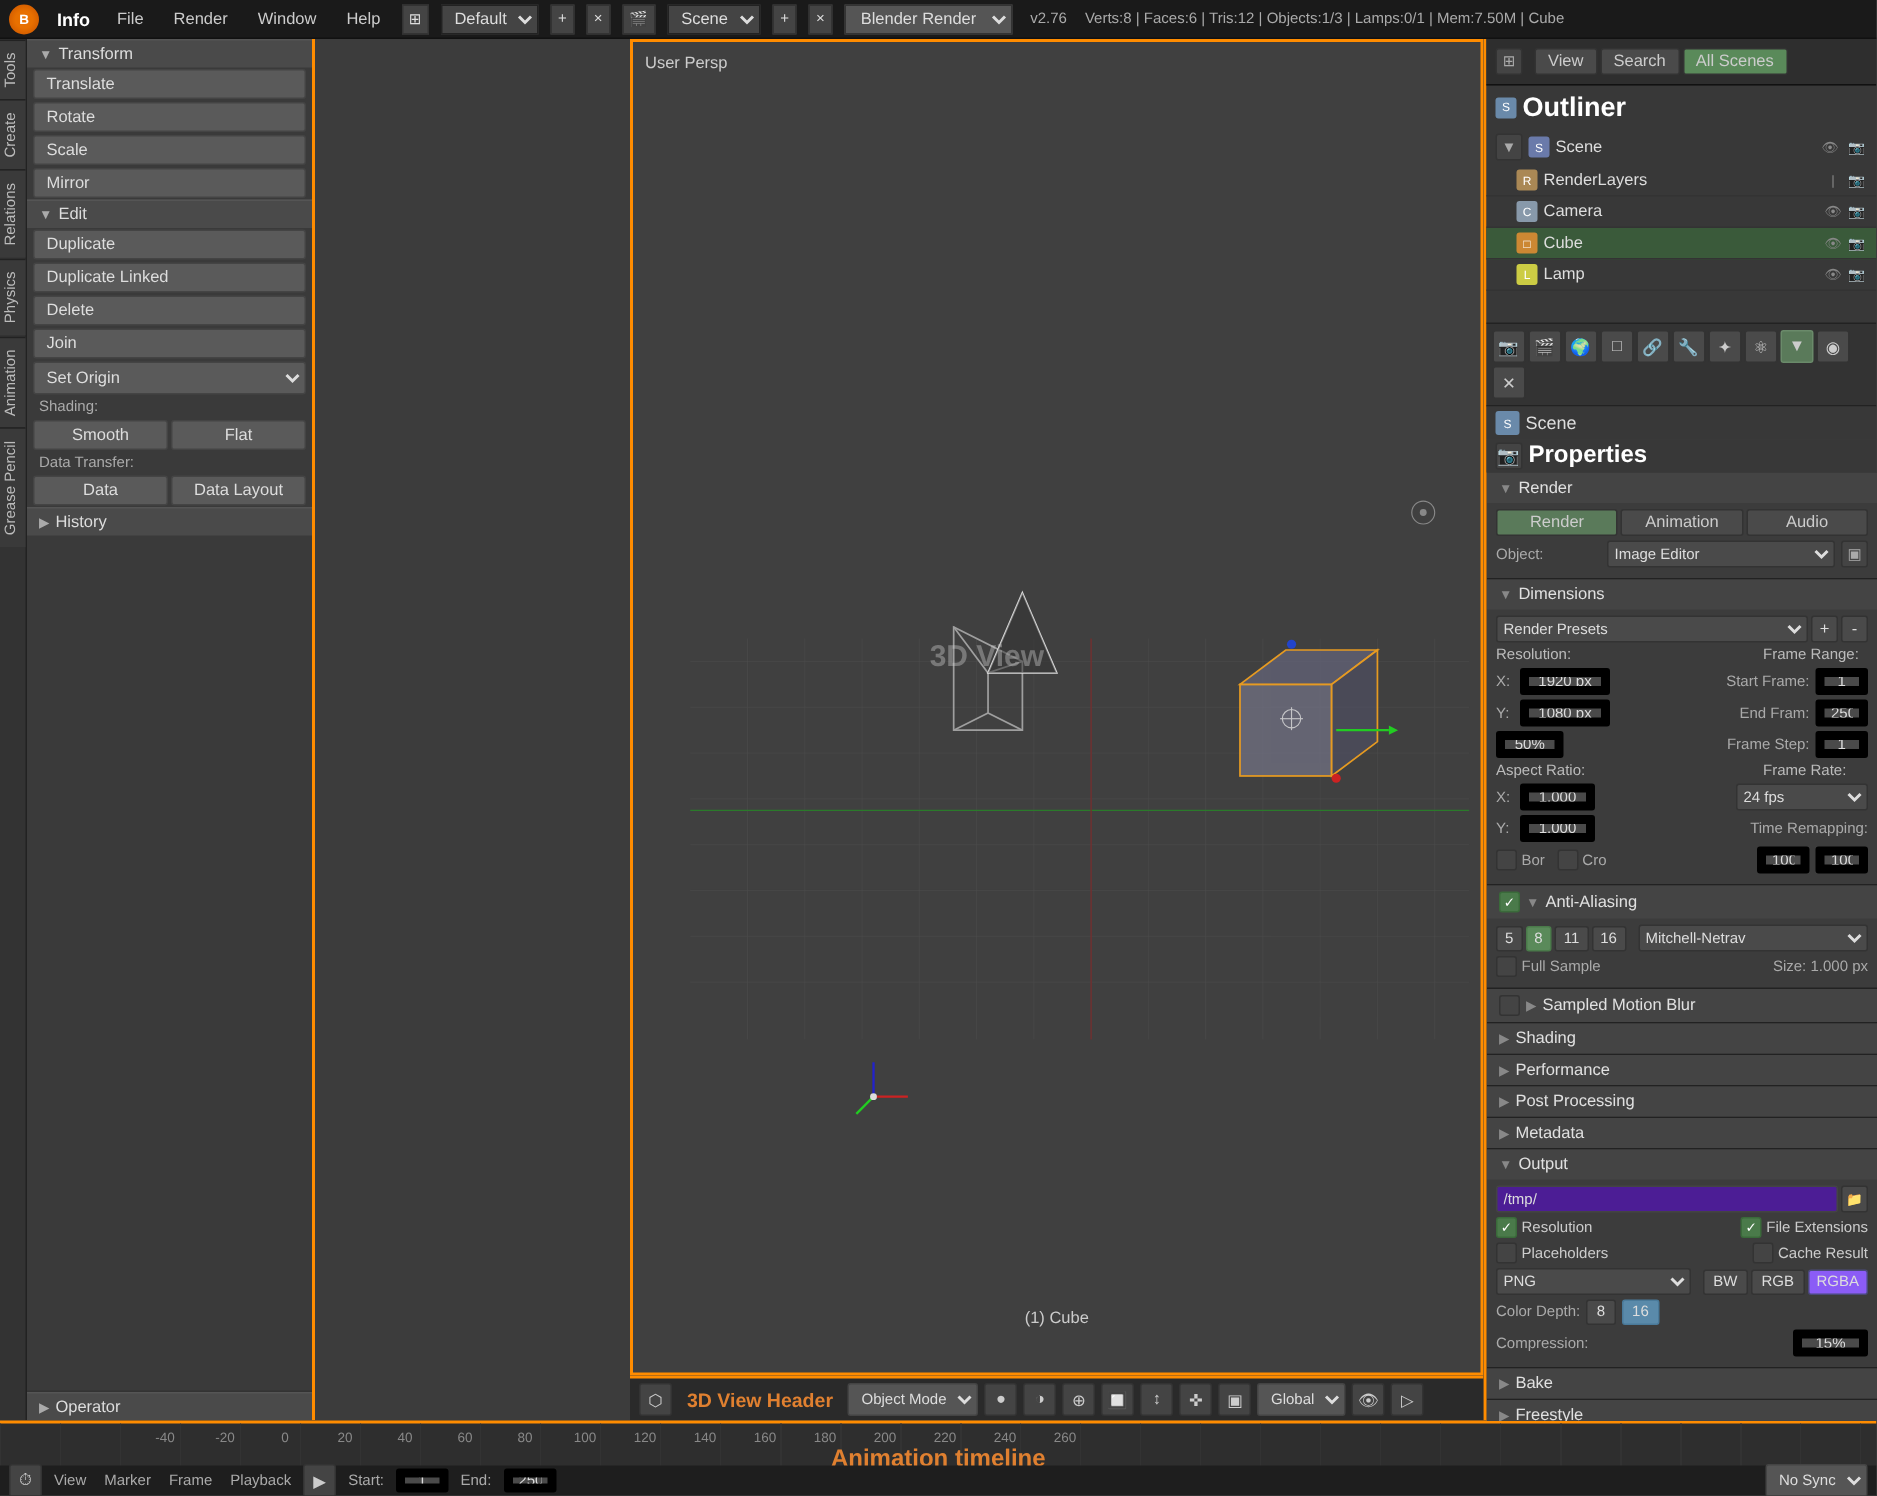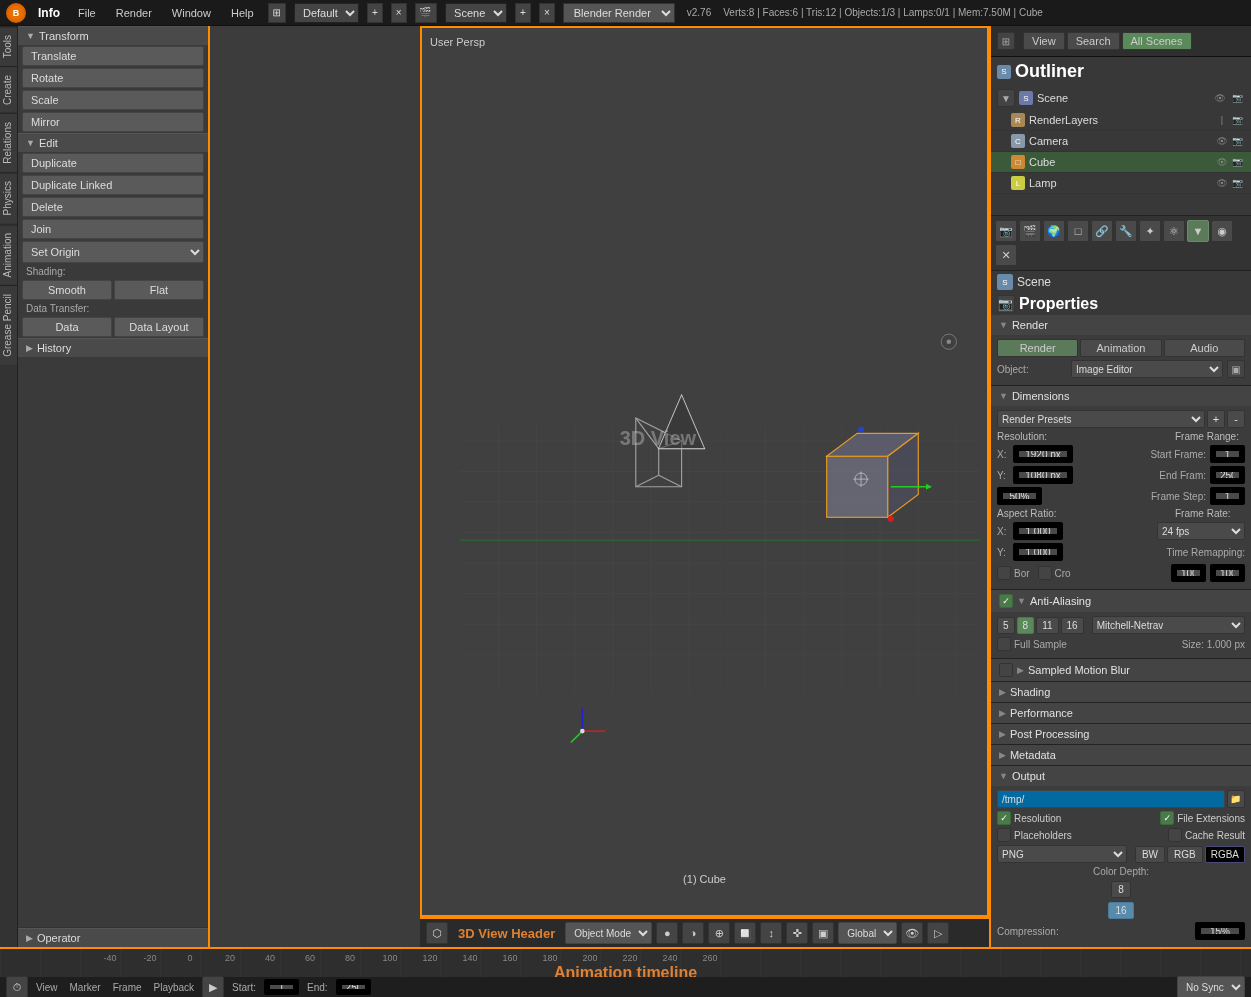--- a/index.html
+++ b/index.html
@@ -356,39 +356,39 @@
       cursor: pointer;
       border-radius: 2px;
     }
     .aa-btn.active { background: #5a8a5a; border-color: #4a7a4a; }
     .collapse-arrow { color: #888; font-size: 9px; }
     
     .output-path-row {
       display: flex; align-items: center; gap: 2px; margin-bottom: 3px;
     }
     .output-path-input {
-      background: #0369a1; border: 1px solid #444; color: #ddd;
+      background: #4c1d95; border: 1px solid #444; color: #ddd;
       padding: 2px 4px; font-size: 10px; flex: 1; border-radius: 2px; height: 18px;
     }
     .output-path-btn {
       background: #4a4a4a; border: 1px solid #333; color: #ddd;
       width: 18px; height: 18px; display: flex; align-items: center; justify-content: center;
       cursor: pointer; font-size: 9px; border-radius: 2px;
     }
     
     .color-depth-row {
-      display: flex; align-items: center; gap: 4px; margin-bottom: 3px; flex-direction: column;
+      display: flex; align-items: center; gap: 4px; margin-bottom: 3px;
     }
     .color-btn {
       background: #4a4a4a; border: 1px solid #333; color: #ddd;
       padding: 2px 6px; font-size: 10px; cursor: pointer; border-radius: 2px;
     }
     .color-btn.active { background: #5a8aaa; border-color: #4a7a9a; }
     .rgba-btn {
-      background: #000000; border: 1px solid #4a4a7a;
+      background: #8b5cf6; border: 1px solid #4a4a7a;
       color: #ddd; padding: 2px 5px; font-size: 10px; cursor: pointer; border-radius: 2px;
     }
 
     
     #viewport-header {
       height: 30px;
       background: #2a2a2a;
       border-top: 2px solid #ff8c00;
       display: flex;
       align-items: center;

